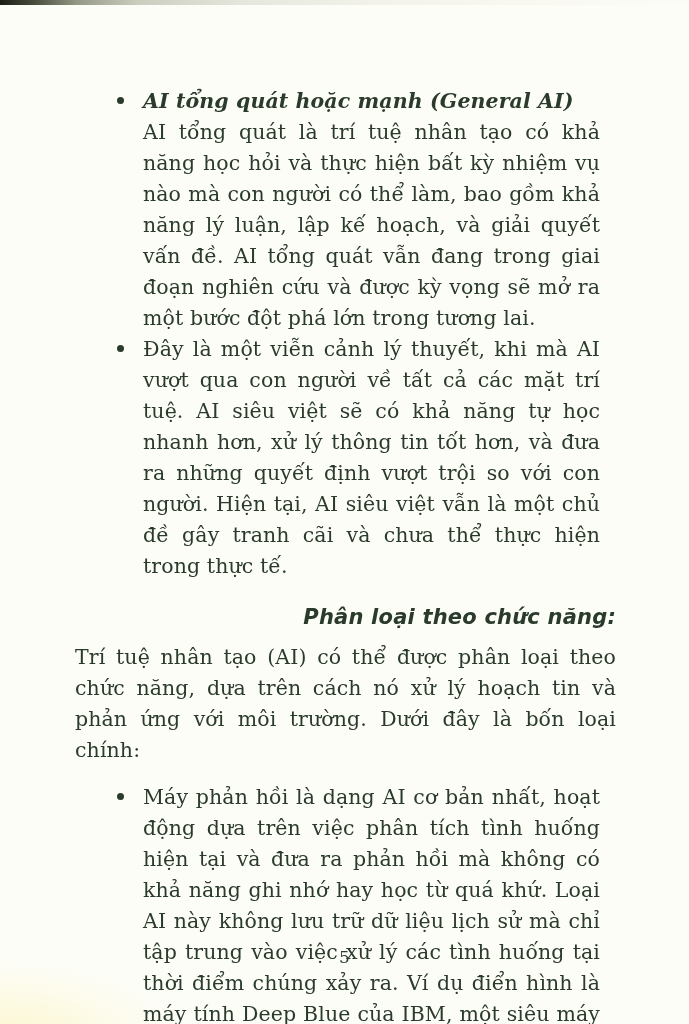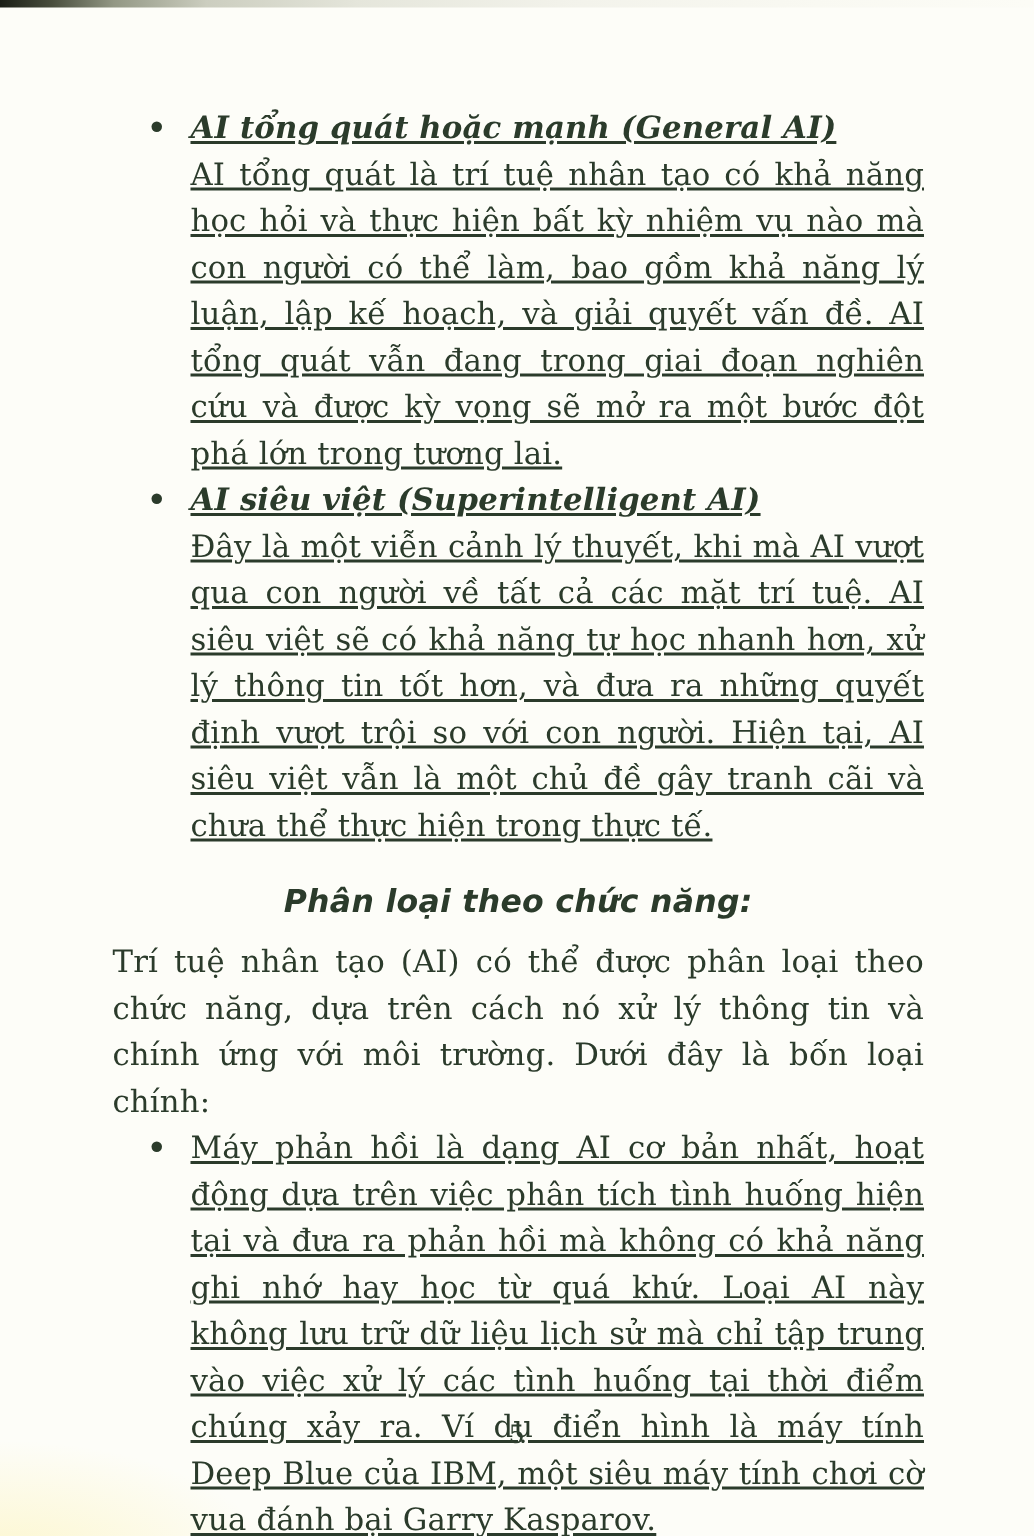--- a/index.html
+++ b/index.html
@@ -32,24 +32,23 @@
     position: absolute;
     top: 70px;
     left: 75px;
     width: 541px;
     font-size: 20.5px;
     line-height: 31px;
     text-align: justify;
     letter-spacing: 0.1px;
   }
   ul.bullet-list {
-    margin: 0;
+    margin: 16px;
     padding: 0;
     list-style: none;
-    text-decoration: underline;
   }
   ul.bullet-list > li {
     position: relative;
     padding-left: 52px;
   }
   ul.bullet-list > li .bullet-dot {
     position: absolute;
     left: 26px;
     top: 11px;
     width: 7px;
@@ -63,21 +62,21 @@
     font-style: italic;
     text-align: left;
   }
   .section-heading {
     font-family: "DejaVu Sans", "Liberation Sans", sans-serif;
     font-weight: bold;
     font-style: italic;
     font-size: 21px;
     line-height: 31px;
     margin: 20px 0 9px 0;
-    text-align: center;
+    text-align: right;
     letter-spacing: 0.2px;
   }
   .intro-paragraph {
     margin: 0;
   }
   .page-number {
     position: absolute;
     top: 946px;
     left: 0;
     width: 689px;
@@ -95,28 +94,27 @@
 <div class="page-body">
 
   <ul class="bullet-list">
     <li>
       <span class="bullet-dot"></span>
       <span class="bullet-label">AI tổng quát hoặc mạnh (General AI)</span>
       <span class="bullet-body">AI tổng quát là trí tuệ nhân tạo có khả năng học hỏi và thực hiện bất kỳ nhiệm vụ nào mà con người có thể làm, bao gồm khả năng lý luận, lập kế hoạch, và giải quyết vấn đề. AI tổng quát vẫn đang trong giai đoạn nghiên cứu và được kỳ vọng sẽ mở ra một bước đột phá lớn trong tương lai.</span>
     </li>
     <li>
       <span class="bullet-dot"></span>
-      <span class="bullet-label">AI siêu việt (Superintelligent AI)</span>
       <span class="bullet-body">Đây là một viễn cảnh lý thuyết, khi mà AI vượt qua con người về tất cả các mặt trí tuệ. AI siêu việt sẽ có khả năng tự học nhanh hơn, xử lý thông tin tốt hơn, và đưa ra những quyết định vượt trội so với con người. Hiện tại, AI siêu việt vẫn là một chủ đề gây tranh cãi và chưa thể thực hiện trong thực tế.</span>
     </li>
   </ul>
 
   <div class="section-heading">Phân loại theo chức năng:</div>
 
-  <p class="intro-paragraph">Trí tuệ nhân tạo (AI) có thể được phân loại theo chức năng, dựa trên cách nó xử lý thông tin và chính ứng với môi trường. Dưới đây là bốn loại chính:</p>
+  <p class="intro-paragraph">Trí tuệ nhân tạo (AI) có thể được phân loại theo chức năng, dựa trên cách nó xử lý hoạch tin và phản ứng với môi trường. Dưới đây là bốn loại chính:</p>
 
   <ul class="bullet-list">
     <li>
       <span class="bullet-dot"></span>
       <span class="bullet-body">Máy phản hồi là dạng AI cơ bản nhất, hoạt động dựa trên việc phân tích tình huống hiện tại và đưa ra phản hồi mà không có khả năng ghi nhớ hay học từ quá khứ. Loại AI này không lưu trữ dữ liệu lịch sử mà chỉ tập trung vào việc xử lý các tình huống tại thời điểm chúng xảy ra. Ví dụ điển hình là máy tính Deep Blue của IBM, một siêu máy tính chơi cờ vua đánh bại Garry Kasparov.</span>
     </li>
   </ul>
 
 </div>
 

